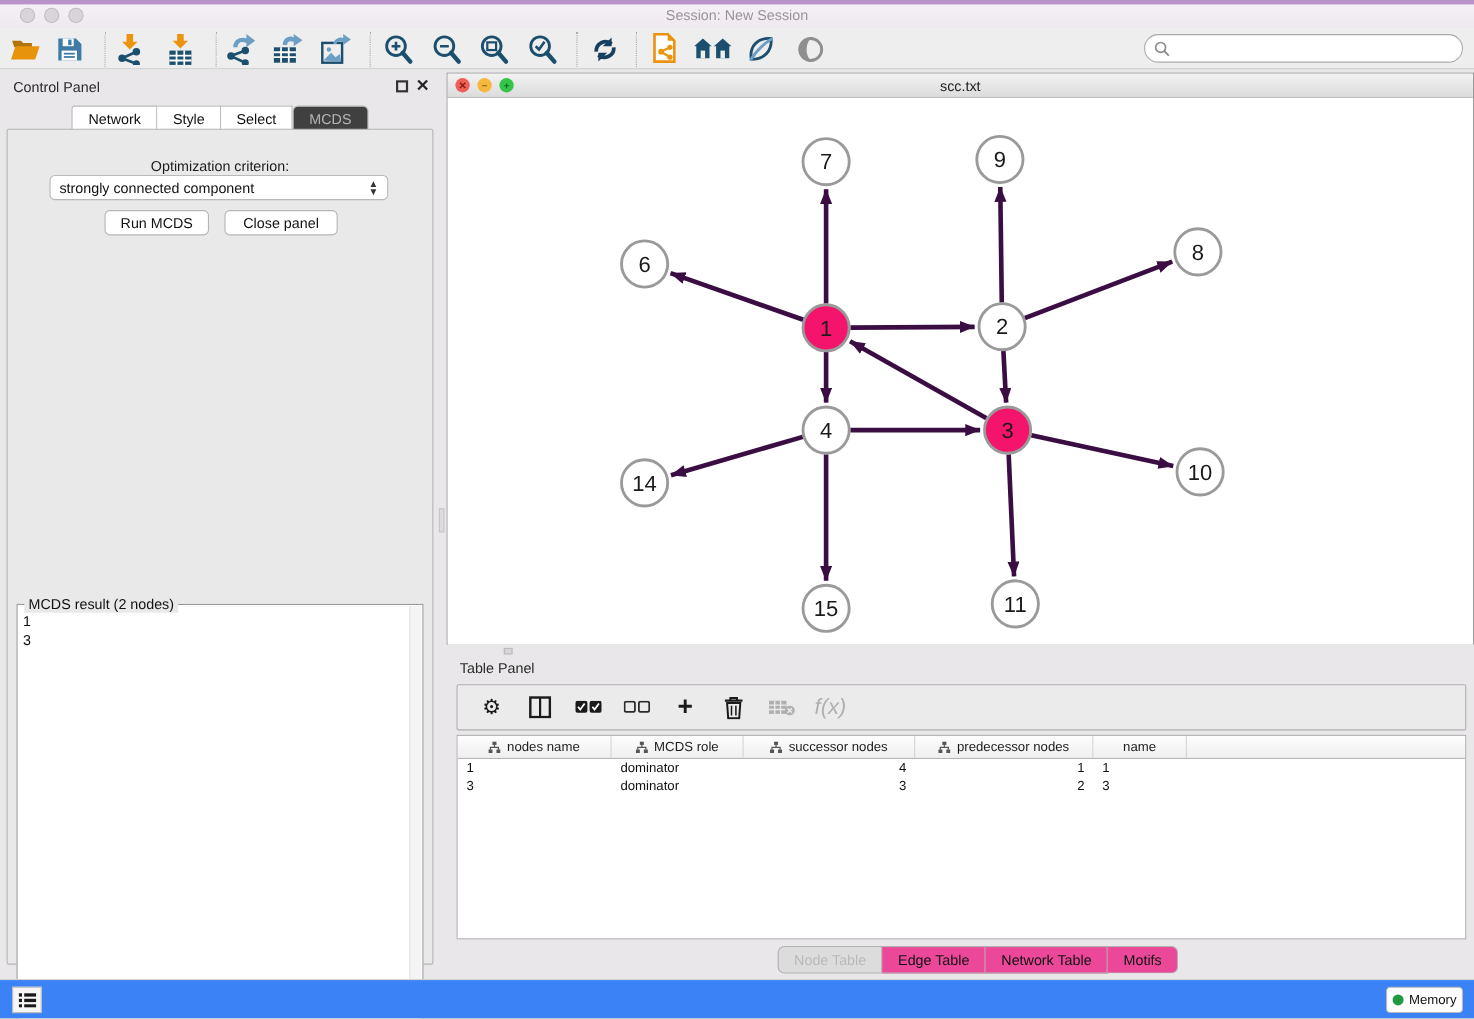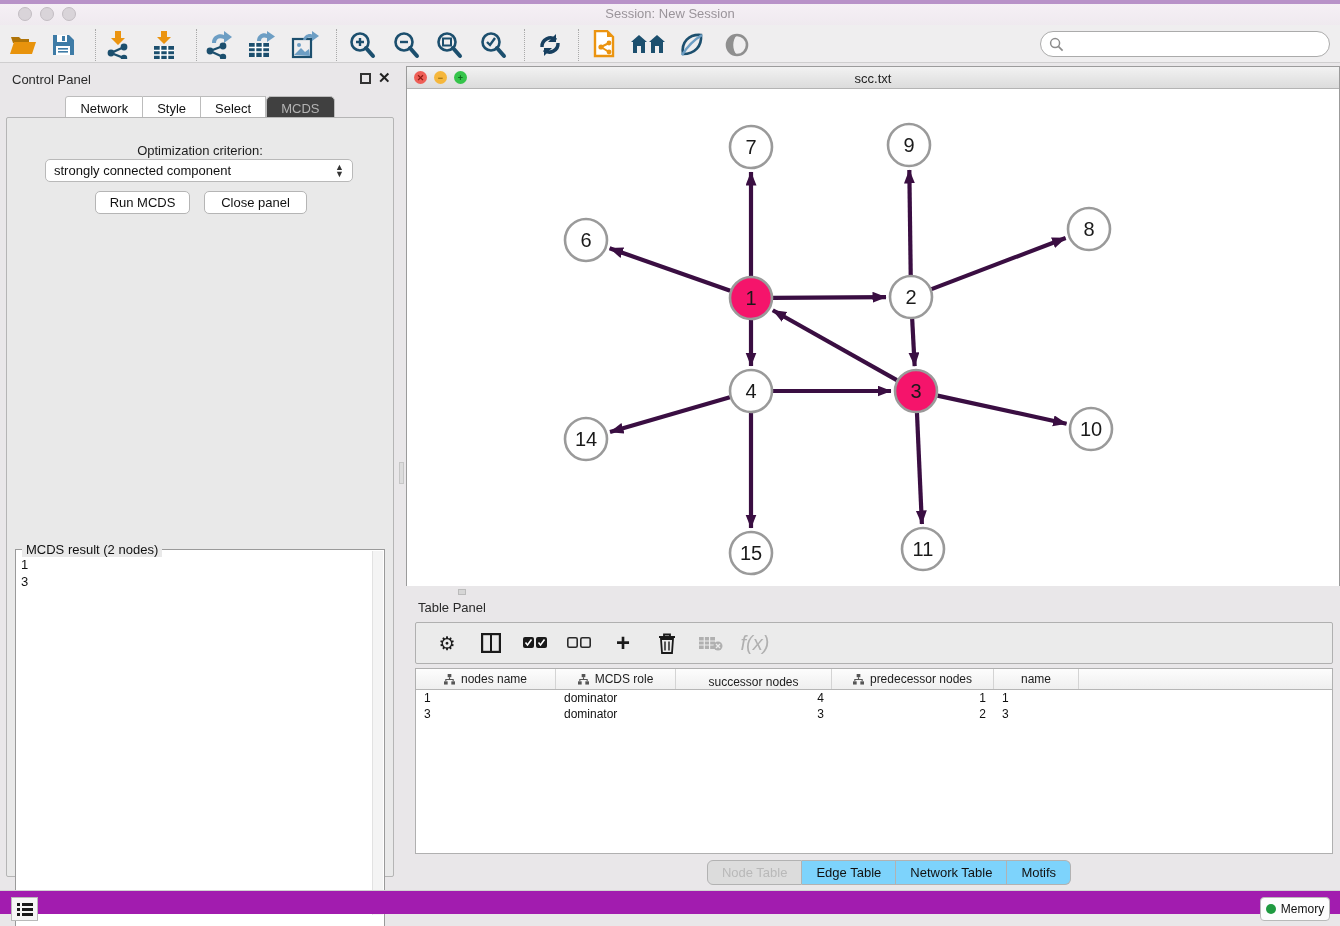--- a/index.html
+++ b/index.html
@@ -66,27 +66,27 @@
   .fx { font-family:Liberation Sans, sans-serif; font-style:italic; font-size:20px; }
   .tp-table { position:absolute; left:9px; top:73px; width:918px; height:186px;
     background:#fff; border:1px solid #b0b0b0; overflow:hidden; }
   .tbl-header { display:flex; height:21px; background:linear-gradient(#fdfdfd,#efefef); border-bottom:1px solid #b6b6b6; }
   .th-cell { display:flex; align-items:center; justify-content:center; gap:6px; font-size:12px; color:#1c1c1c;
     border-right:1px solid #d4d4d4; height:100%; }
   .tbl-row { display:flex; height:16px; }
   .td-cell { font-size:12px; color:#111; padding:1px 8px 0 8px; }
   .td-right { text-align:right; }
   .tp-tabs { position:absolute; left:16px; top:265px; width:100%; display:flex; justify-content:center; }
-  .tp-tab { font-size:13px; padding:4px 14px; background:#7dd3fc; border:1px solid #b2b2b2; border-left:none; color:#111; }
+  .tp-tab { font-size:13px; padding:4px 14px; background:#ec4899; border:1px solid #b2b2b2; border-left:none; color:#111; }
   .tp-tab:first-child { border-left:1px solid #b2b2b2; border-radius:6px 0 0 6px; }
   .tp-tab:last-child { border-radius:0 6px 6px 0; }
   .tp-tab.active { background:#dcdcdc; color:#b9b9b9; }
 
   
-  .statusbar { position:absolute; left:0; top:890px; width:1340px; height:24px; background:#a21caf; border-top:1px solid #d2d2d2; }
+  .statusbar { position:absolute; left:0; top:890px; width:1340px; height:36px; background:#3b82f6; border-top:1px solid #d2d2d2; }
   .list-btn { position:absolute; left:11px; top:6px; width:27px; height:24px; background:#f6f6f6;
     border:1px solid #b9b9b9; display:flex; align-items:center; justify-content:center; }
   .memory-btn { position:absolute; right:10px; top:6px; width:70px; height:24px; background:#fdfdfd;
     border:1px solid #b9b9b9; border-radius:4px; display:flex; align-items:center; justify-content:center; gap:5px; font-size:12px; color:#111; }
   .mem-dot { width:10px; height:10px; border-radius:50%; background:#1f9a40; }
 
   .divider-handle { position:absolute; left:399px; top:462px; width:5px; height:22px; background:#dcdcdc; border:1px solid #c6c6c6; }
 </style>
 </head>
 <body>
@@ -434,21 +434,21 @@
             <svg width="11" height="11" viewBox="0 0 12 12">
               <g fill="#555">
                 <rect x="4" y="0" width="4" height="3.5"></rect>
                 <rect x="0" y="8" width="4" height="3.5"></rect>
                 <rect x="8" y="8" width="4" height="3.5"></rect>
               </g>
               <path d="M6 3.5 V6 M2 8 V6 H10 V8" stroke="#555" stroke-width="1.2" fill="none"></path>
             </svg>
             <span>MCDS role</span>
           </div>
-          <div class="th-cell" style="width: 156px; flex-direction: column;">
+          <div class="th-cell" style="width: 156px;">
             <svg width="11" height="11" viewBox="0 0 12 12">
               <g fill="#555">
                 <rect x="4" y="0" width="4" height="3.5"></rect>
                 <rect x="0" y="8" width="4" height="3.5"></rect>
                 <rect x="8" y="8" width="4" height="3.5"></rect>
               </g>
               <path d="M6 3.5 V6 M2 8 V6 H10 V8" stroke="#555" stroke-width="1.2" fill="none"></path>
             </svg>
             <span>successor nodes</span>
           </div>

